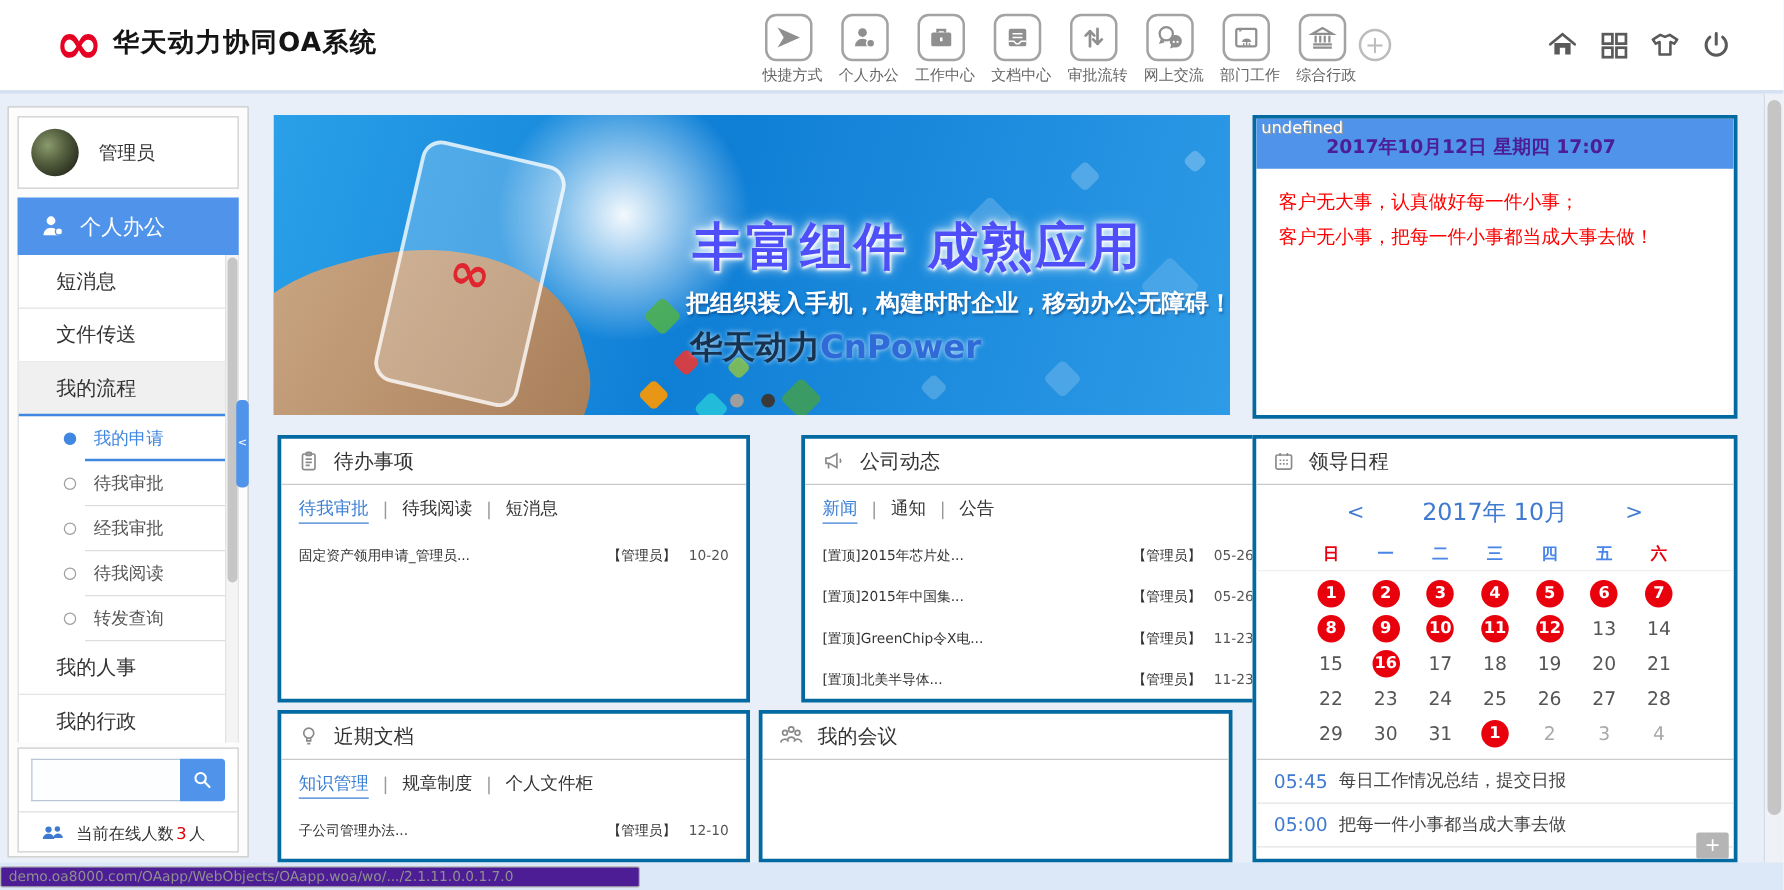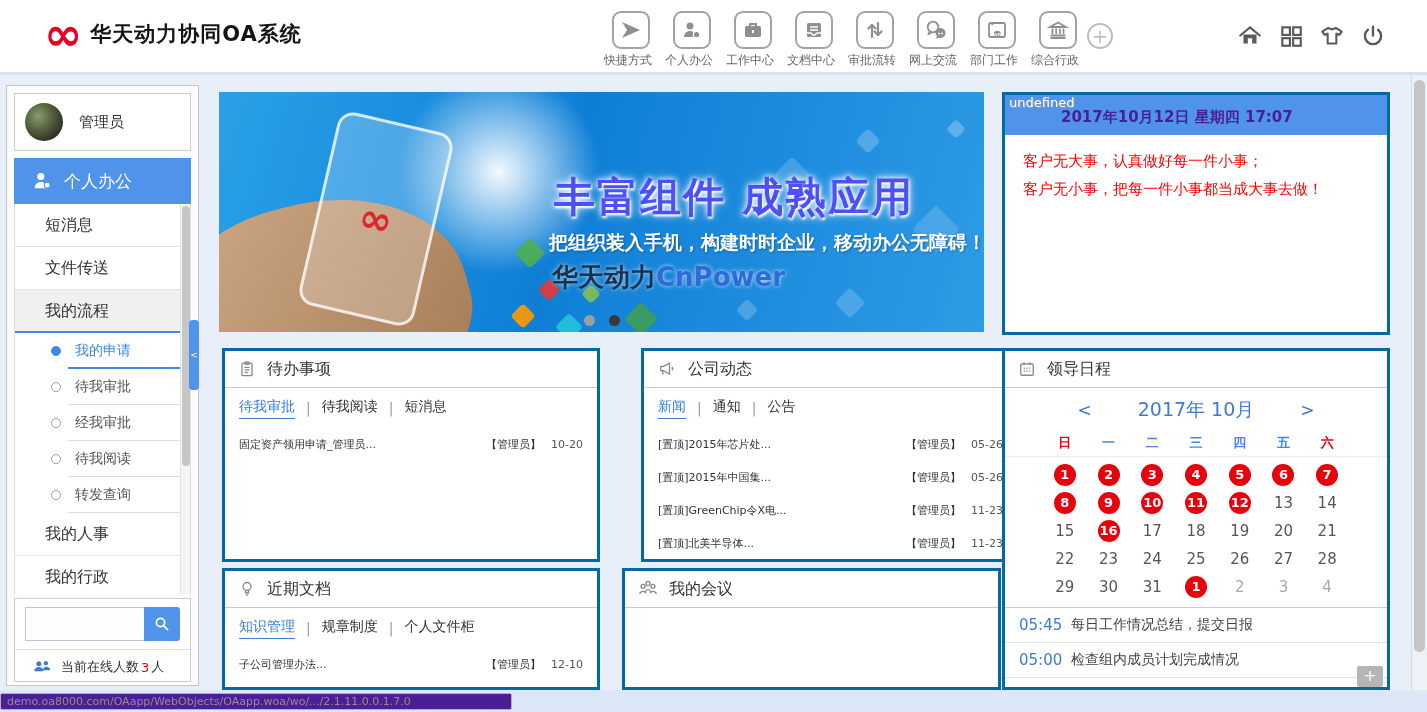--- a/index.html
+++ b/index.html
@@ -4,21 +4,21 @@
 <style>
   html,body{margin:0;padding:0;background:#fff;}
   #app{position:relative;width:1427px;height:712px;overflow:hidden;font-family:"DejaVu Sans","Liberation Sans",sans-serif;background:#e9eff8;}
   
   .header{position:absolute;left:0;top:0;width:1427px;height:72px;background:#fff;}
   .hdr-divider{position:absolute;left:0;top:72px;width:1427px;height:3px;background:#d6e2f2;}
   .logo{position:absolute;left:44px;top:14px;display:flex;align-items:center;}
   .logo-sym{font-size:46px;line-height:40px;font-weight:bold;color:#e60023;margin-right:8px;}
   .logo-text{font-size:21px;font-weight:bold;color:#141414;letter-spacing:1px;}
   .topnav{position:absolute;left:604px;top:11px;display:flex;gap:7px;}
-  .nav-item{width:54px;text-align:left;cursor:pointer;}
+  .nav-item{width:54px;text-align:right;cursor:pointer;}
   .nav-icon-box{width:38px;height:38px;margin:0 auto;border:2px solid #a3a3a3;border-radius:9px;display:flex;align-items:center;justify-content:center;box-sizing:border-box;}
   .nav-label{margin-top:3px;font-size:12px;color:#666;white-space:nowrap;}
   .more-btn{position:absolute;left:1087px;top:23px;width:26px;height:26px;border:2px solid #bcbcbc;border-radius:50%;color:#bcbcbc;font-size:19px;line-height:23px;text-align:center;box-sizing:border-box;cursor:pointer;}
   .right-icons{position:absolute;left:1237px;top:23px;display:flex;gap:15px;}
   .right-icons .ricon{width:26px;height:26px;cursor:pointer;}
   
   .sidebar{position:absolute;left:6px;top:85px;width:193px;height:601px;background:#fcfcfd;border:1px solid #c6c6c6;box-sizing:border-box;}
   .user-card{position:absolute;left:7px;top:7px;right:7px;height:56px;border:1px solid #ccc;background:#fff;display:flex;align-items:center;}
   .avatar{width:38px;height:38px;border-radius:50%;margin-left:10px;background:radial-gradient(circle at 35% 35%,#8a9b6e 0%,#55603f 40%,#2e3322 75%,#caa36a 100%);}
   .user-name{margin-left:16px;font-size:15px;color:#333;}
@@ -61,21 +61,21 @@
   .dots{position:absolute;left:0;right:0;bottom:6px;display:flex;justify-content:center;gap:14px;}
   .dot{width:11px;height:11px;border-radius:50%;cursor:pointer;}
   .dot-light{background:#9e9e9e;}
   .dot-dark{background:#3a3a3a;}
   
   .panel{position:absolute;background:#fff;border:3px solid #0369a1;box-sizing:border-box;overflow:hidden;}
   .panel-datetime{left:1002px;top:92px;width:388px;height:243px;}
   .panel-todo{left:222px;top:348px;width:378px;height:214px;}
   .panel-news{left:607px;top:348px;width:379px;height:214px;margin-left:34px;}
   .panel-docs{left:222px;top:568px;width:378px;height:122px;}
-  .panel-meeting{left:622px;top:568px;width:379px;height:122px;}
+  .panel-meeting{left:607px;top:568px;width:379px;height:122px;}
   .panel-schedule{left:1002px;top:348px;width:388px;height:342px;}
   .panel-header{height:36px;display:flex;align-items:center;border-bottom:1px solid #c9c9c9;padding-left:12px;}
   .panel-header svg{flex:0 0 auto;}
   .panel-title{margin-left:10px;font-size:16px;color:#333;}
   .tabs{display:flex;align-items:center;height:40px;padding:0 14px;font-size:14px;color:#333;}
   .tabwrap{display:flex;align-items:center;}
   .tabwrap:not(:first-of-type) .tabsep::before{content:"|";color:#999;margin:0 11px;}
   .tab{cursor:pointer;padding-bottom:2px;}
   .tab.active{color:#3b7fd4;border-bottom:1px solid #3b7fd4;}
   .list-row{display:flex;align-items:center;height:33px;padding:0 14px;font-size:11px;color:#333;cursor:pointer;}
@@ -636,21 +636,21 @@
       </div>
     <div class="events">
 
         <div class="event-row">
           <span class="etime">05:45</span>
           <span class="etext">每日工作情况总结，提交日报</span>
         </div>
 
         <div class="event-row">
           <span class="etime">05:00</span>
-          <span class="etext">检查组内成员计划完成情况</span>
+          <span class="etext">把每一件小事都当成大事去做</span>
         </div>
 
         <div class="event-row">
           <span class="etime">10:00</span>
           <span class="etext">检查各部门的卫生</span>
         </div>
       </div>
     <div class="add-btn">+</div>
   </div>
 

